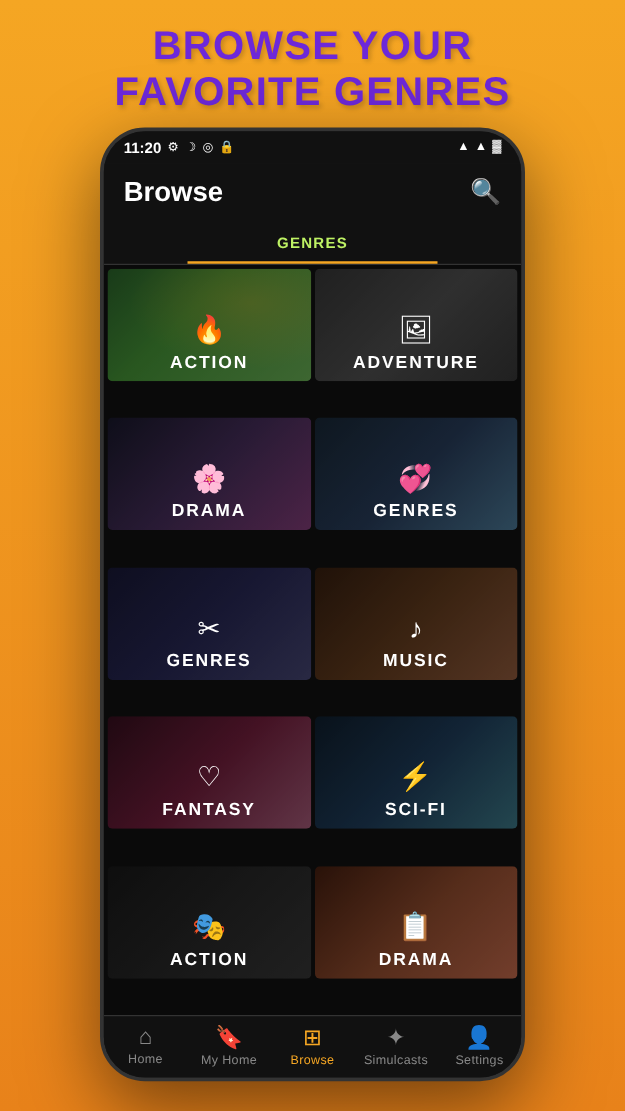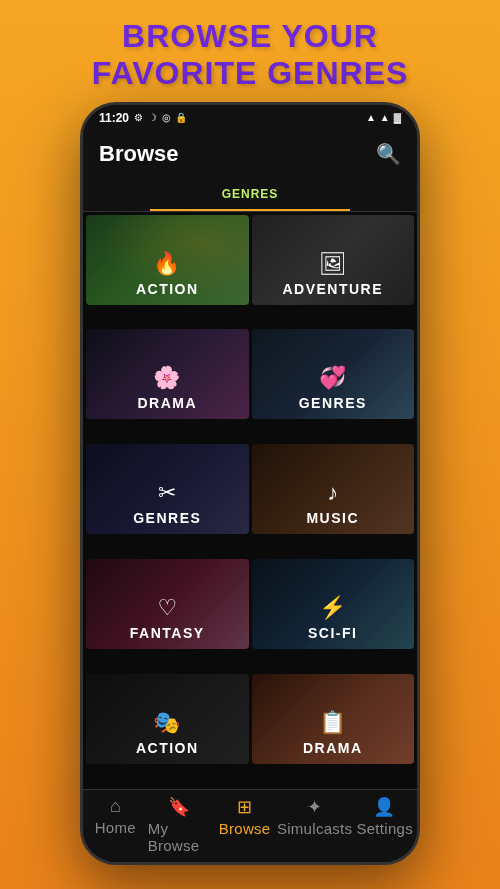--- a/index.html
+++ b/index.html
@@ -177,21 +177,21 @@
     .nav-item {
       flex: 1;
       display: flex;
       flex-direction: column;
       align-items: center;
       gap: 2px;
       cursor: pointer;
     }
     .nav-icon { font-size: 18px; color: #888; }
     .nav-icon.active { color: #f5a623; }
-    .nav-label { font-size: 15px; color: #888; letter-spacing: 0.3px; }
+    .nav-label { font-size: 10px; color: #888; letter-spacing: 0.3px; }
     .nav-label.active { color: #f5a623; }
     
     .genre-action .genre-bg::after {
       content: '';
       position: absolute;
       top: 0; left: 0; right: 0; bottom: 0;
       background: radial-gradient(ellipse at 70% 30%, rgba(255,200,50,0.3) 0%, transparent 60%);
     }
   </style>
 </head>
@@ -300,21 +300,21 @@
 
     <div class="bottom-nav">
 
       <div class="nav-item">
         <span class="nav-icon">⌂</span>
         <span class="nav-label">Home</span>
       </div>
 
       <div class="nav-item">
         <span class="nav-icon">🔖</span>
-        <span class="nav-label">My Browse</span>
+        <span class="nav-label">My Home</span>
       </div>
 
       <div class="nav-item">
         <span class="nav-icon active">⊞</span>
         <span class="nav-label active">Browse</span>
       </div>
 
       <div class="nav-item">
         <span class="nav-icon">✦</span>
         <span class="nav-label">Simulcasts</span>

